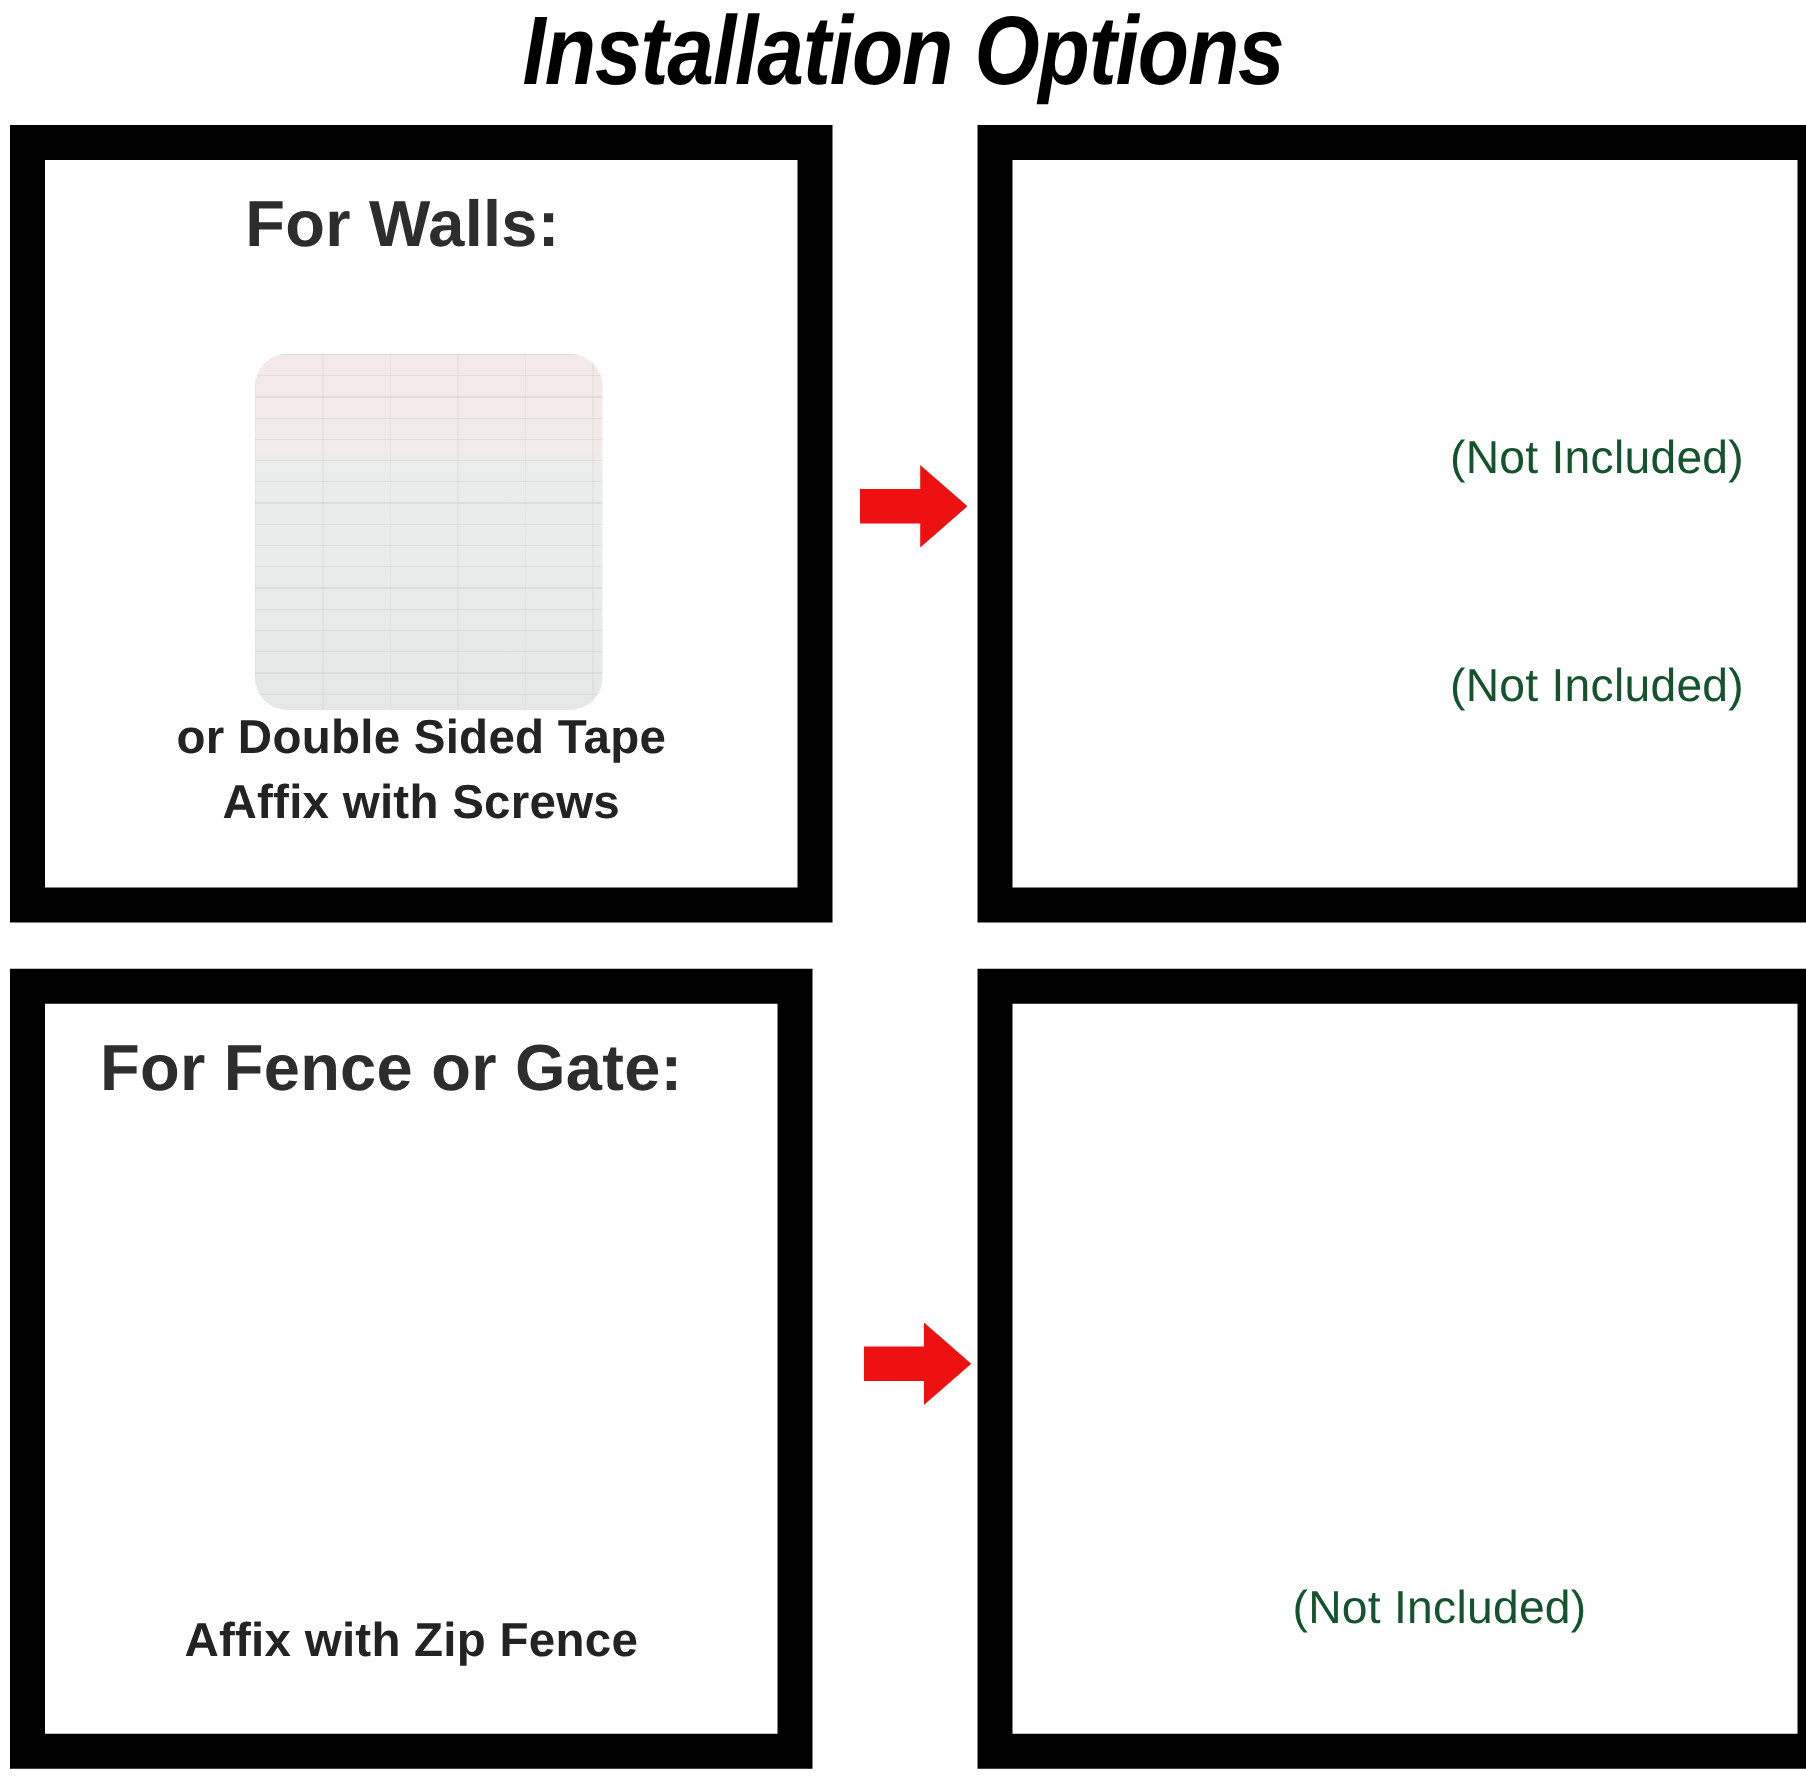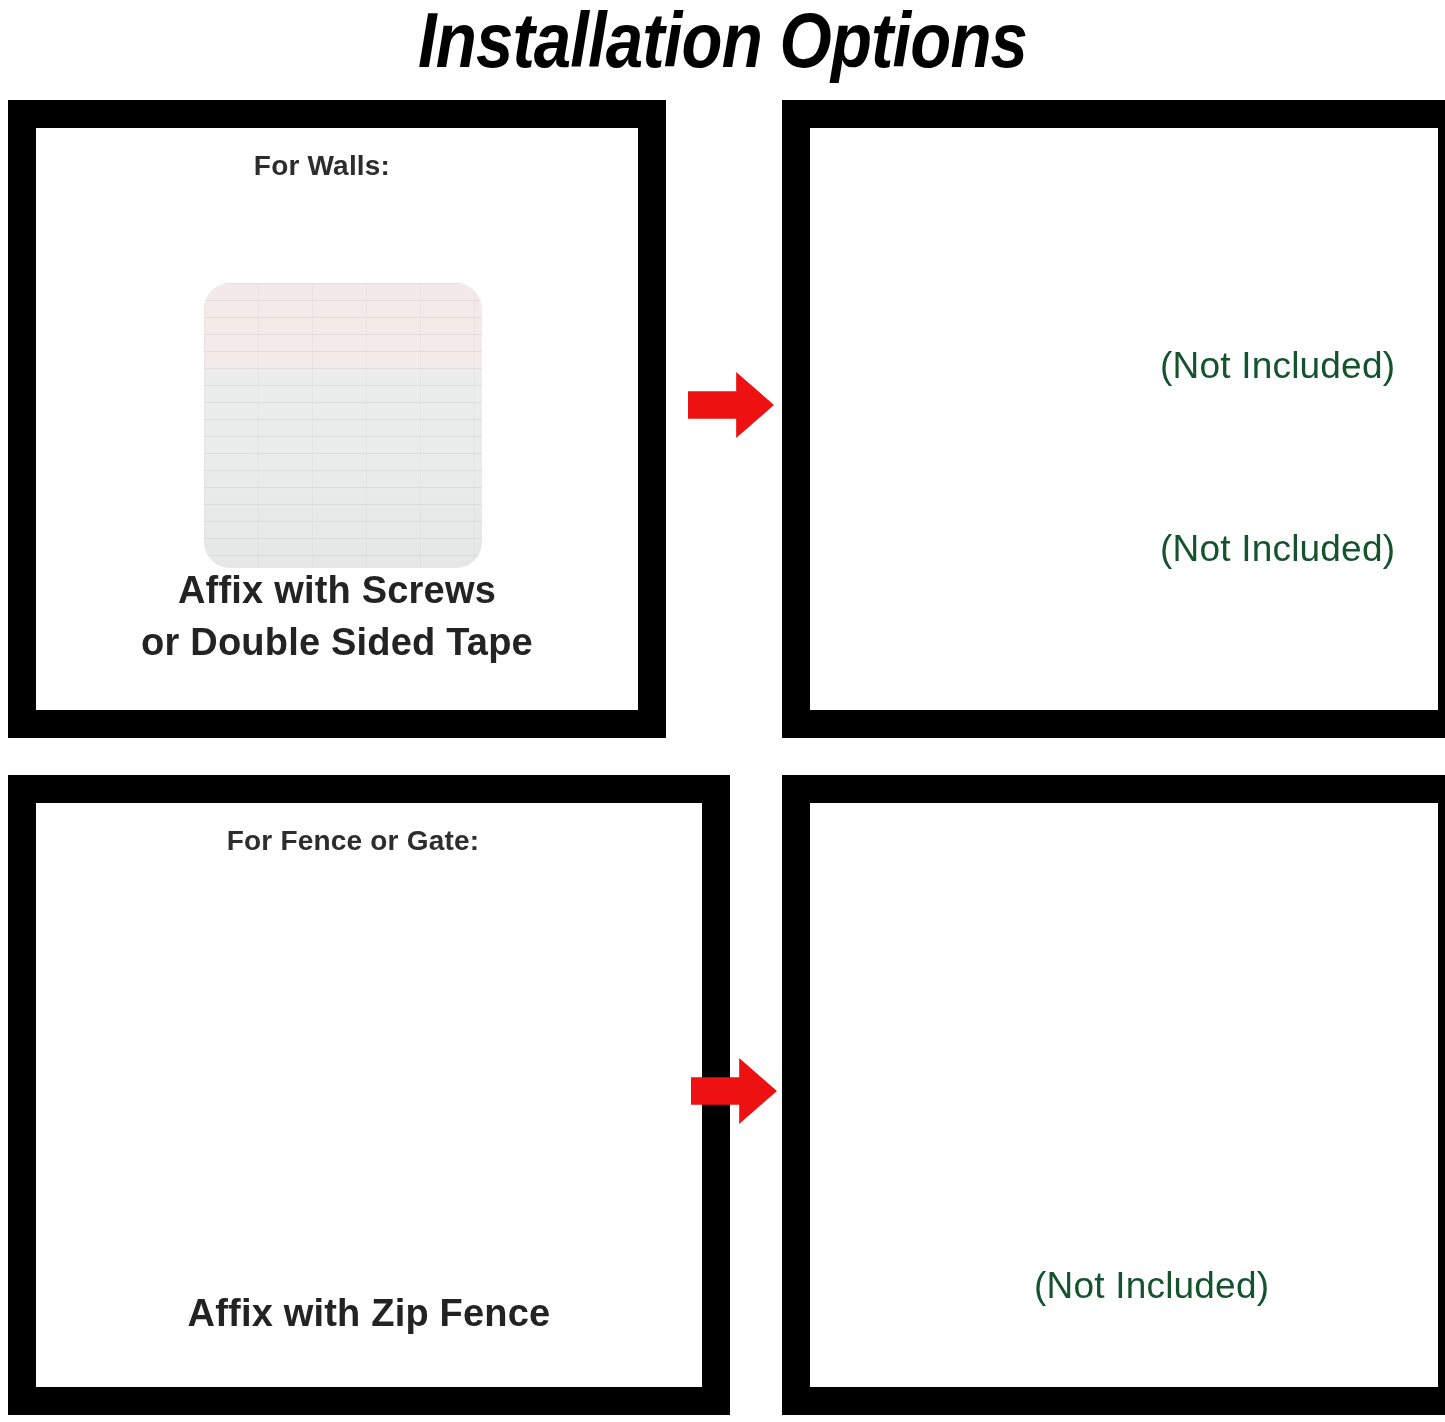--- a/index.html
+++ b/index.html
@@ -42,35 +42,35 @@
   }
   .panel-inner {
     position: absolute;
     inset: 28px;
     background: #ffffff;
     overflow: hidden;
   }
 
   #panel-walls        { left: 8px;   top: 100px;  width: 658px; height: 638px; }
   #panel-wall-hw      { left: 782px; top: 100px;  width: 663px; height: 638px; }
-  #panel-fence        { left: 8px;   top: 775px;  width: 722px; height: 640px; }
+  #panel-fence        { left: 8px;   top: 775px;  width: 642px; height: 640px; }
   #panel-fence-hw     { left: 782px; top: 775px;  width: 663px; height: 640px; }
 
   
   #panel-wall-hw .panel-inner   { right: 7px; }
   #panel-fence-hw .panel-inner  { right: 7px; }
 
   
   .panel-heading {
     position: absolute;
     top: 22px;
     left: 0;
     width: 100%;
     text-align: center;
-    font-size: 28px;
+    font-size: 52px;
     font-weight: bold;
     color: #2d2d2d;
     letter-spacing: 0.2px;
   }
   #panel-walls .panel-heading { text-indent: -30px; }
   #panel-fence .panel-heading { text-indent: -32px; }
 
   .panel-caption {
     position: absolute;
     left: 0;
@@ -155,22 +155,22 @@
 <div class="title">Installation Options</div>
 
 <div class="panel" id="panel-walls">
   <div class="panel-inner">
 
     <div class="panel-heading">For Walls:</div>
 
     <div class="wall-photo"></div>
 
     <div class="panel-caption" id="caption-walls">
+      <div>or Double Sided Tape</div>
       <div>Affix with Screws</div>
-      <div>or Double Sided Tape</div>
     </div>
 
   </div>
 </div>
 
 <div class="arrow-red" id="arrow-top"></div>
 
 <div class="panel" id="panel-wall-hw">
   <div class="panel-inner">
 

